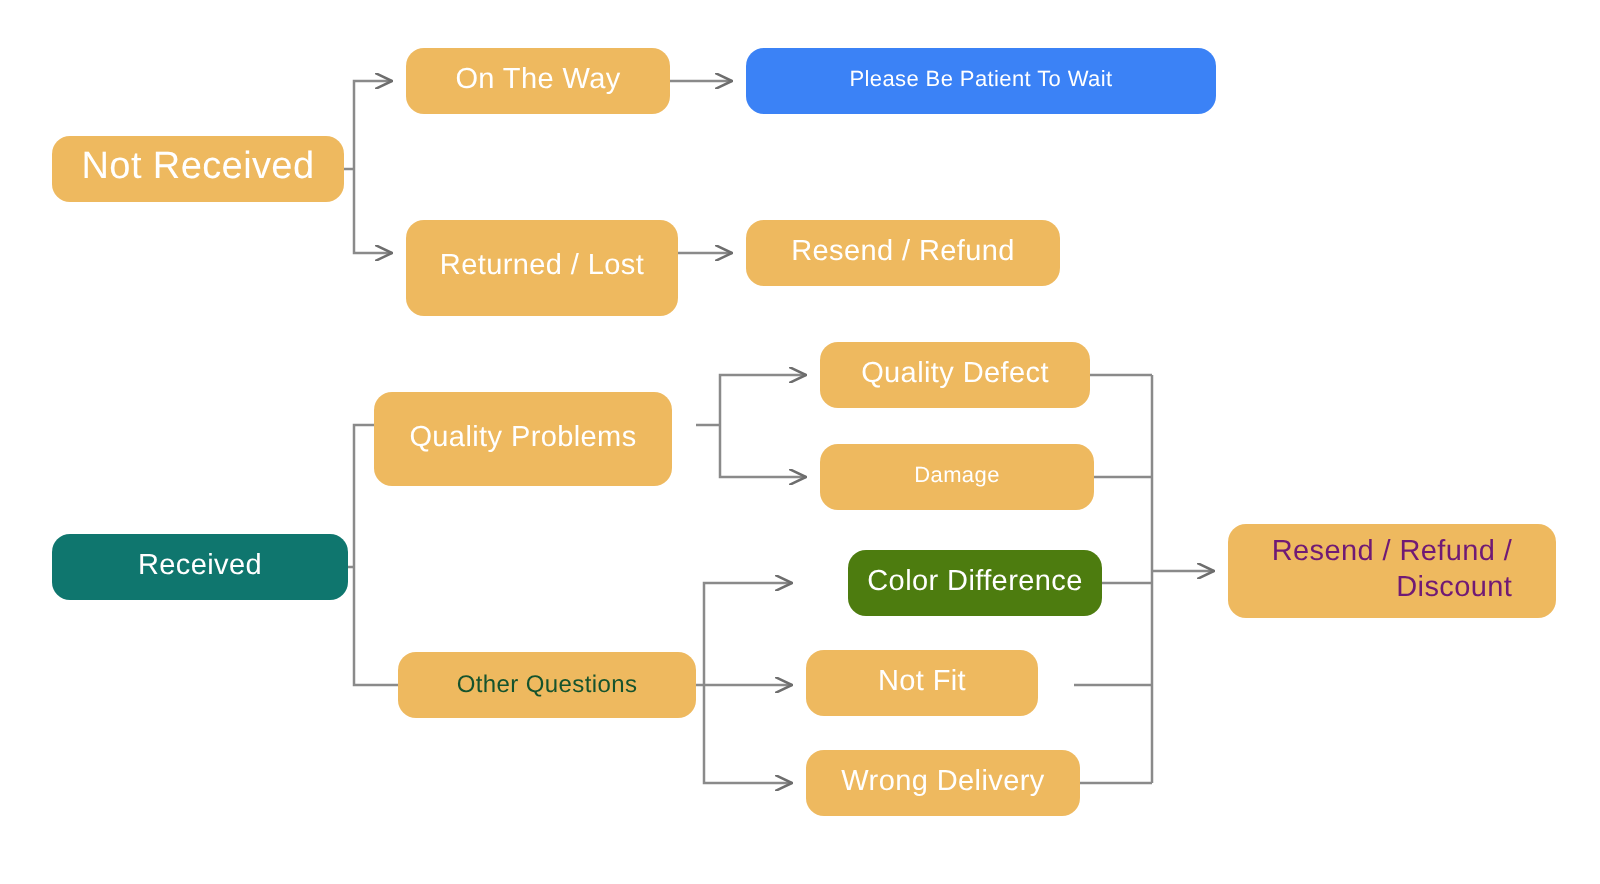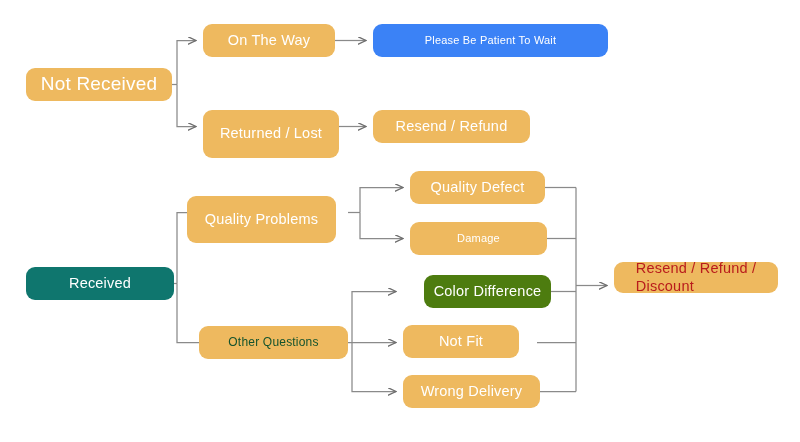--- a/index.html
+++ b/index.html
@@ -25,21 +25,21 @@
     top: 0;
     width: 800px;
     height: 442px;
   }
   .node {
     position: absolute;
     box-sizing: border-box;
     display: flex;
     align-items: center;
     justify-content: center;
-    text-align: left;
+    text-align: right;
     border-radius: 9px;
     color: #ffffff;
     font-size: 14.5px;
     font-weight: normal;
     letter-spacing: 0.2px;
     line-height: 1.18;
     padding: 2px 6px;
     user-select: none;
   }
   .node-label {
@@ -134,18 +134,18 @@
   </div>
 
   <div class="node" style="left: 403px; top: 325px; width: 116px; height: 33px; background: rgb(238, 185, 95); color: rgb(255, 255, 255); border-radius: 9px; font-size: 14.5px;">
     <span class="node-label">Not Fit</span>
   </div>
 
   <div class="node" style="left: 403px; top: 375px; width: 137px; height: 33px; background: rgb(238, 185, 95); color: rgb(255, 255, 255); border-radius: 9px; font-size: 14.5px;">
     <span class="node-label">Wrong Delivery</span>
   </div>
 
-  <div class="node" style="left: 614px; top: 262px; width: 164px; height: 31px; background: rgb(238, 185, 95); color: #b91c1c; border-radius: 9px; font-size: 14.5px;">
+  <div class="node" style="left: 614px; top: 262px; width: 164px; height: 47px; background: rgb(238, 185, 95); color: #701a75; border-radius: 9px; font-size: 14.5px;">
     <span class="node-label">Resend / Refund /
 Discount</span>
   </div>
 
 </div>
 
 </body></html>

